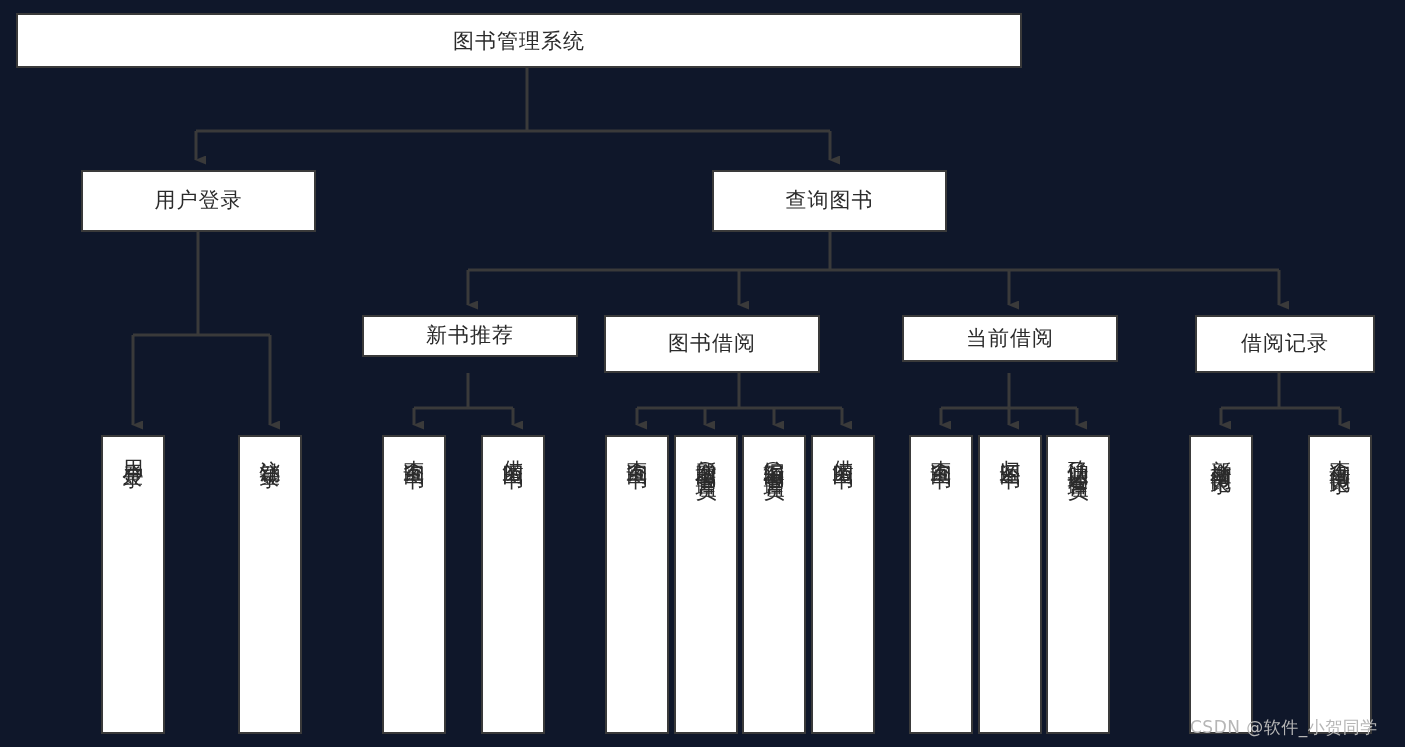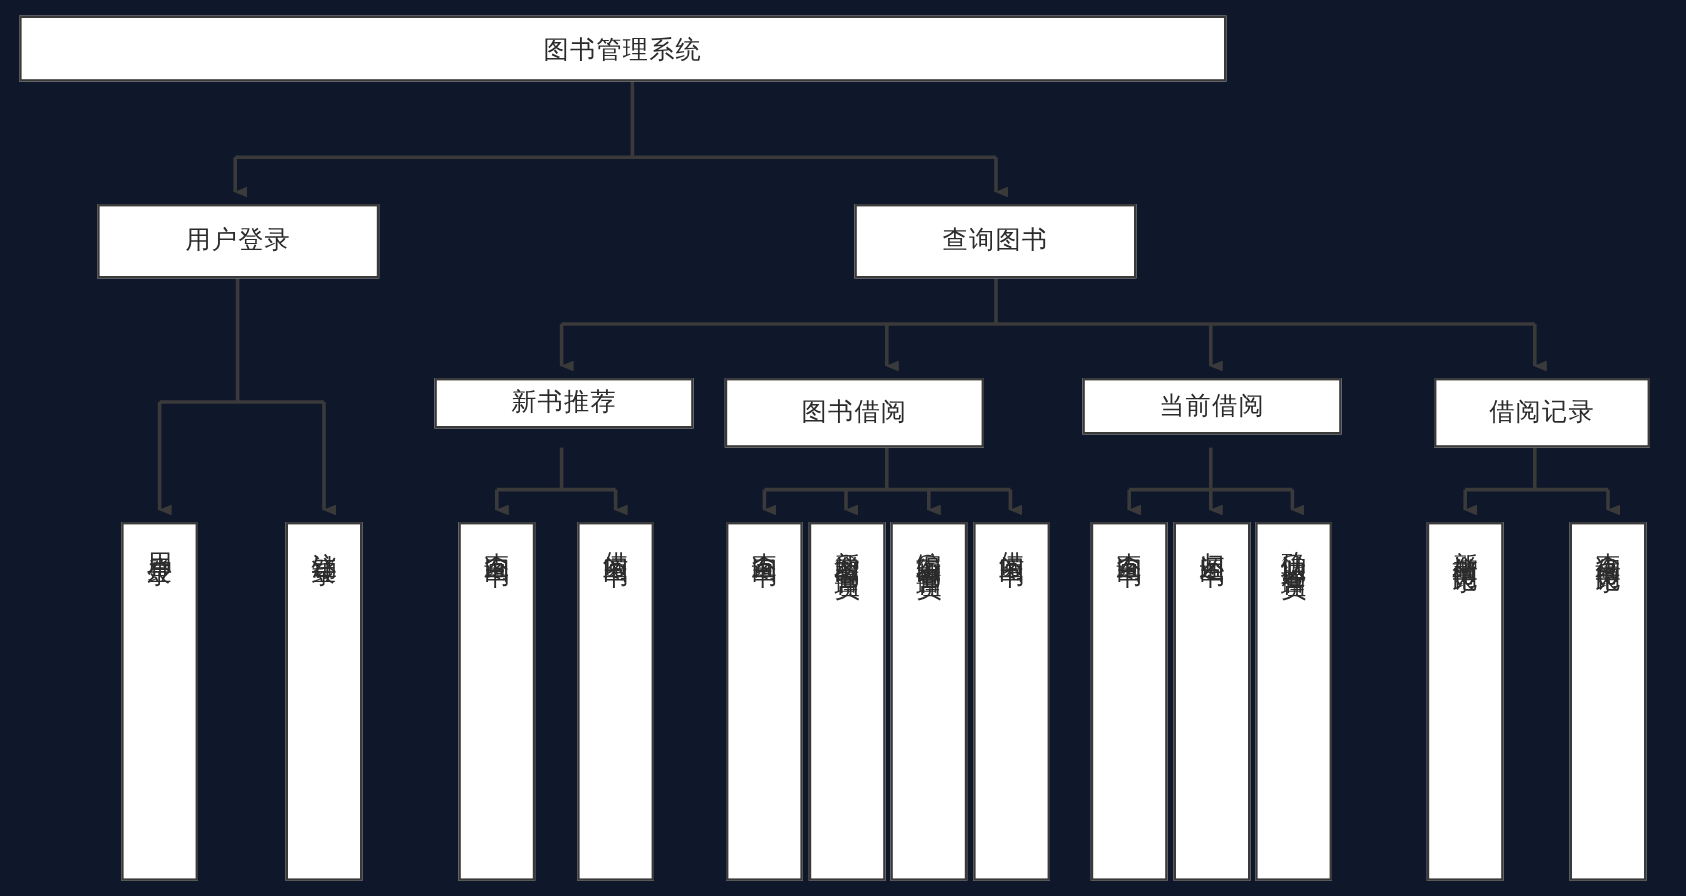--- a/index.html
+++ b/index.html
@@ -185,14 +185,15 @@
     <span class="vtext">确认归还（管理员）</span>
   </div>
 
   <div class="node leaf-node" style="left:1189px; top:435px; width:64px; height:299px;">
     <span class="vtext">新增借阅记录</span>
   </div>
   <div class="node leaf-node" style="left:1308px; top:435px; width:64px; height:299px;">
     <span class="vtext">查询借阅记录</span>
   </div>
 
+  <div class="watermark" style="left:1190px; top:716px;">CSDN @软件_小贺同学</div>
 
 </div>
 
 </body></html>

